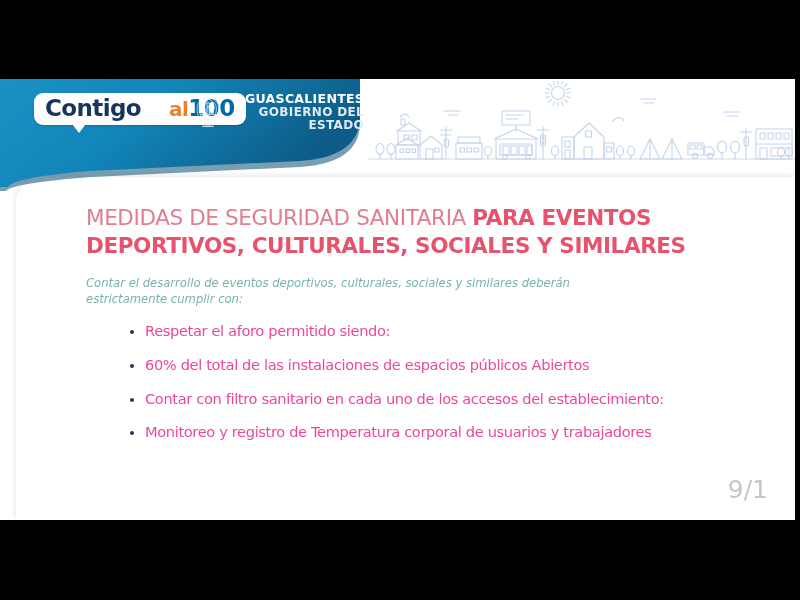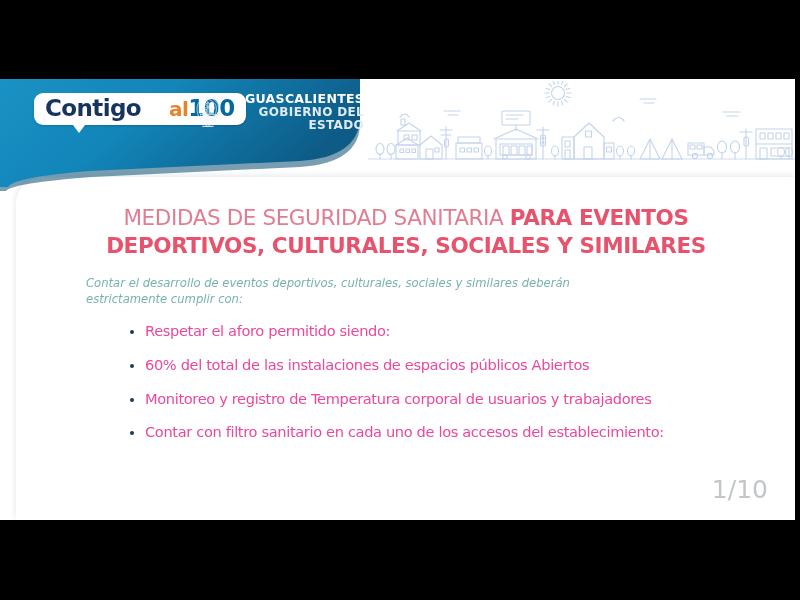--- a/index.html
+++ b/index.html
@@ -170,21 +170,20 @@
   
   .heading {
     position: absolute;
     left: 86px;
     top: 125px;
     width: 640px;
     font-family: "DejaVu Sans", sans-serif;
     font-size: 21.5px;
     line-height: 1.30;
     letter-spacing: -0.4px;
-    text-align: center;
   }
   .h-light { color: #e27d91; font-weight: normal; }
   .h-bold  { color: #e7526d; font-weight: bold; }
 
   .subtitle {
     position: absolute;
     left: 86px;
     top: 196px;
     width: 560px;
     font-family: "DejaVu Sans", sans-serif;
@@ -475,24 +474,24 @@
       <li class="bullet">
         <span class="dot"></span>
         <span>Respetar el aforo permitido siendo:</span>
       </li>
       <li class="bullet">
         <span class="dot"></span>
         <span>60% del total de las instalaciones de espacios públicos Abiertos</span>
       </li>
       <li class="bullet">
         <span class="dot"></span>
-        <span>Monitoreo y registro de Temperatura corporal de usuarios y trabajadores</span>
+        <span>Contar con filtro sanitario en cada uno de los accesos del establecimiento:</span>
       </li>
       <li class="bullet">
         <span class="dot"></span>
-        <span>Contar con filtro sanitario en cada uno de los accesos del establecimiento:</span>
+        <span>Monitoreo y registro de Temperatura corporal de usuarios y trabajadores</span>
       </li>
     </ul>
 
-    <div class="page-num">1/10</div>
+    <div class="page-num">9/1</div>
 
   </div>
 </div>
 
 </body></html>

